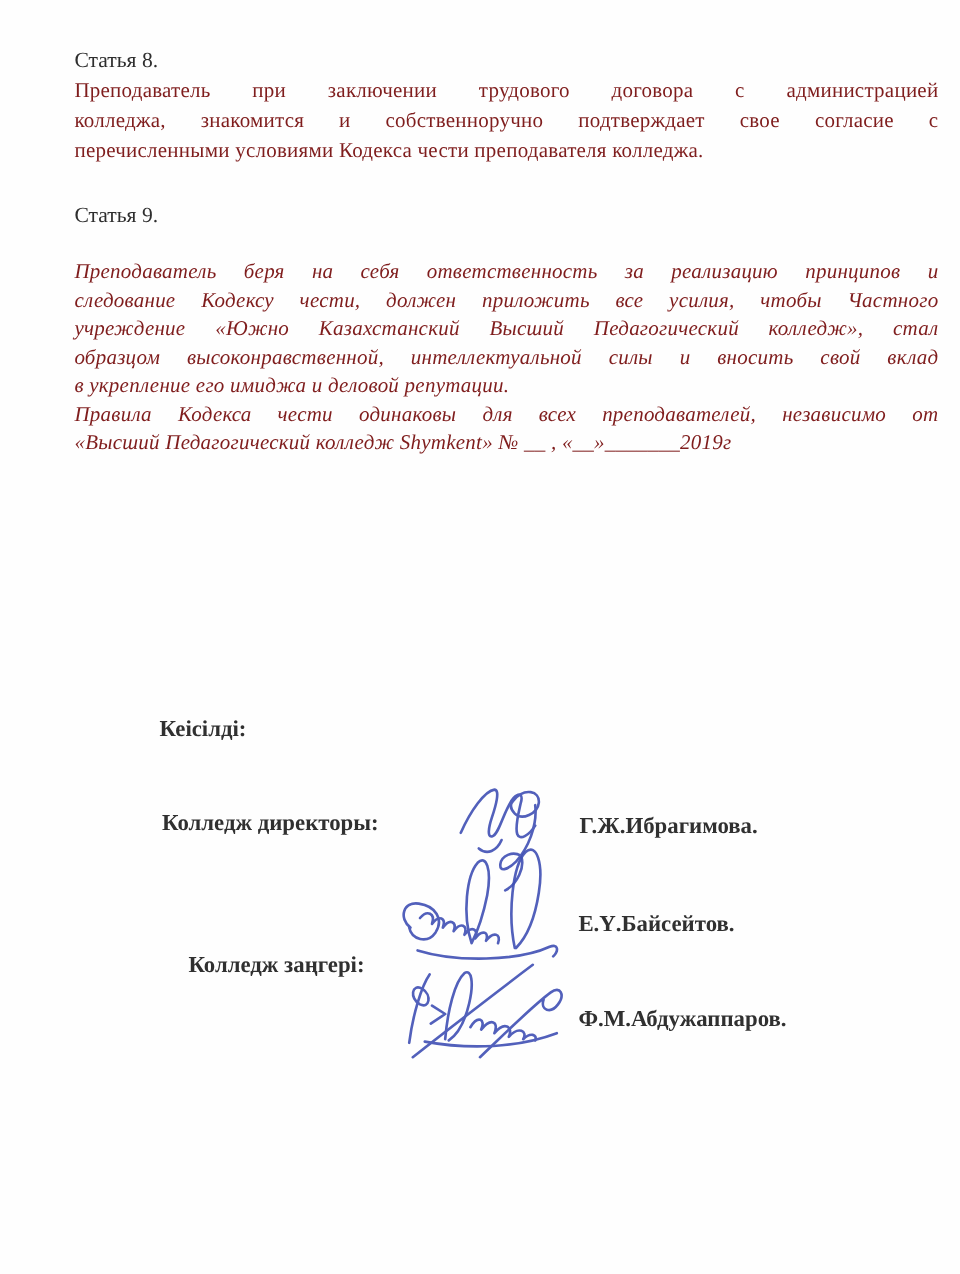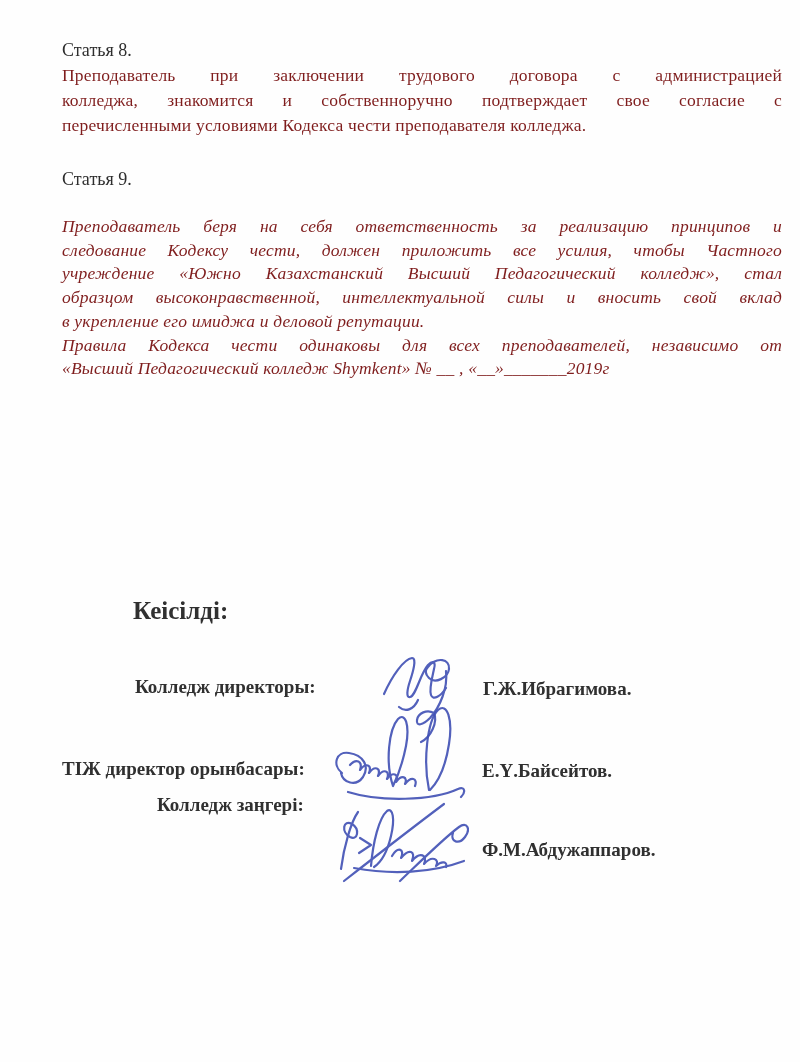--- a/index.html
+++ b/index.html
@@ -41,21 +41,21 @@
     position:absolute;
     font-weight:bold;
     font-size:19px;
     color:#303030;
     white-space:nowrap;
   }
   .approval{
     position:absolute;
     left:133px;top:597px;
     font-weight:bold;
-    font-size:25px;
+    font-size:19px;
     color:#303030;
   }
   .ink{position:absolute;left:310px;top:632px;}
   .ink path{fill:none;stroke-linecap:round;stroke-linejoin:round;}
 </style>
 </head>
 <body>
 
 <div class="page">
 
@@ -80,21 +80,20 @@
     </div>
   </div>
 
   <div class="sigblock">
 
     <div class="approval">Кеісілді:</div>
 
     <div class="siglabel" style="left:135px;top:676px;">Колледж директоры:</div>
     <div class="signame" style="left:483px;top:678px;">Г.Ж.Ибрагимова.</div>
 
-    <div class="siglabel" style="left:62px;top:758px;">ТІЖ директор орынбасары:</div>
     <div class="signame" style="left:482px;top:760px;">Е.Ү.Байсейтов.</div>
 
     <div class="siglabel" style="left:157px;top:794px;">Колледж заңгері:</div>
     <div class="signame" style="left:482px;top:839px;">Ф.М.Абдужаппаров.</div>
 
     <svg class="ink" width="190" height="266" viewBox="310 632 190 266">
 
       <g stroke="#4050b4" stroke-width="2.2" opacity="0.9">
         <path d="M384,694 C392,676 404,659 412,658 C417,658 413,672 410,681 C407,690 406,698 410,697 C416,696 420,674 428,665 C433,660 436,662 434,669 C432,678 429,689 431,695 C433,701 441,696 446,688"></path>
         <path d="M428,667 C437,656 450,659 449,669 C448,678 435,684 429,678 C425,674 425,670 428,667"></path>

